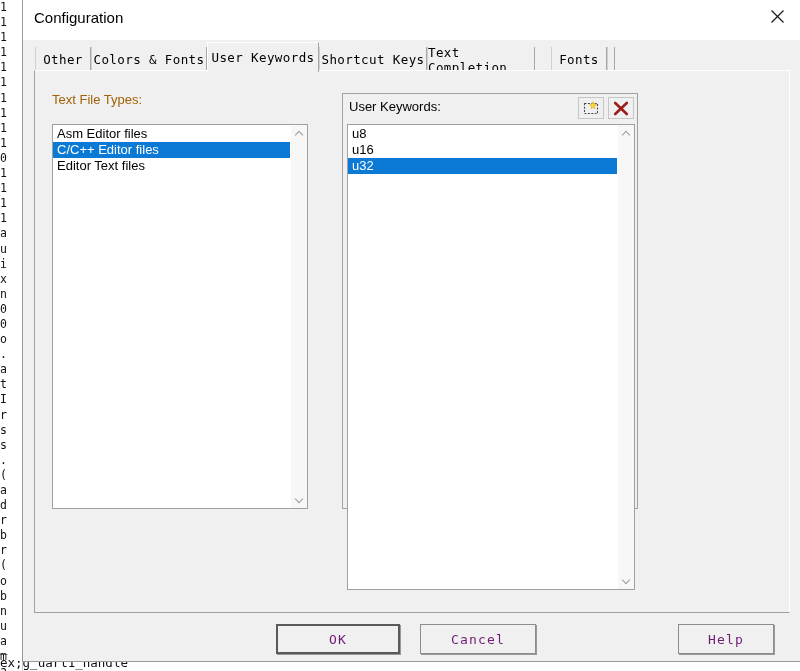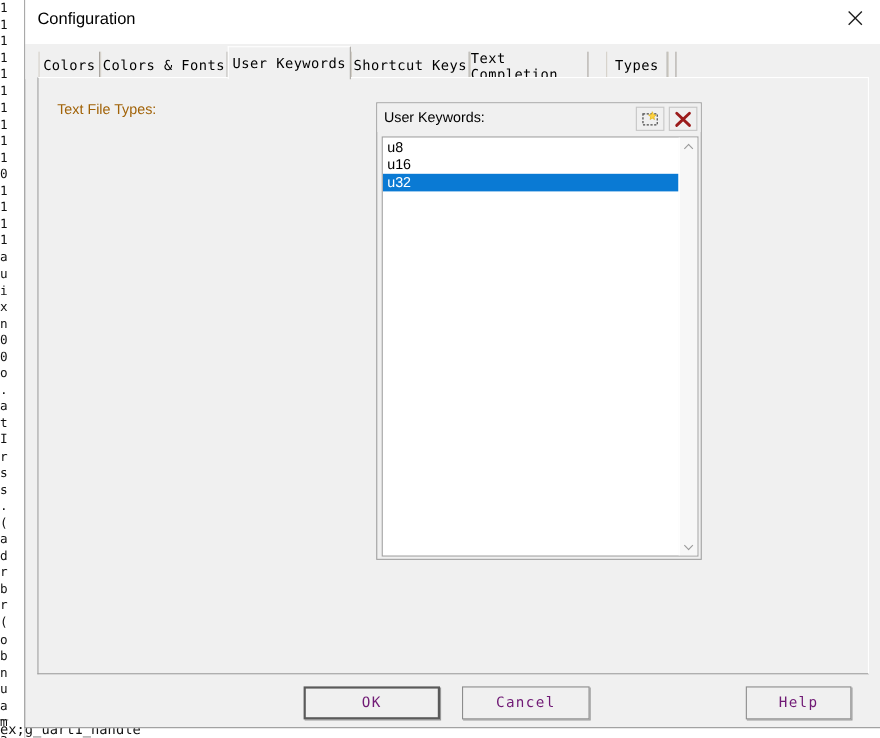--- a/index.html
+++ b/index.html
@@ -350,46 +350,61 @@
     <div id="close-btn">
       <svg width="15" height="15" viewBox="0 0 15 15">
         <line x1="1.5" y1="1.5" x2="13.5" y2="13.5" stroke="#1a1a1a" stroke-width="1.2"></line>
         <line x1="13.5" y1="1.5" x2="1.5" y2="13.5" stroke="#1a1a1a" stroke-width="1.2"></line>
       </svg>
     </div>
   </div>
 
   <div id="tabstrip">
       <div class="tab" style="left: 12px; width: 56px;">
-        <span>Colors</span>
+        <span>Other</span>
       </div>
       <div class="tab selected" style="left: 184px; width: 112px;">
         <span>User Keywords</span>
       </div>
       <div class="tab" style="left: 68px; width: 116px;">
         <span>Colors &amp; Fonts</span>
       </div>
       <div class="tab" style="left: 296px; width: 108px;">
         <span>Shortcut Keys</span>
       </div>
       <div class="tab" style="left: 404px; width: 108px;">
         <span>Text Completion</span>
       </div>
       <div class="tab" style="left: 528px; width: 56px;">
-        <span>Types</span>
+        <span>Fonts</span>
       </div>
       <div class="tab" style="left: 584px; width: 8px;">
         <span></span>
       </div>
     </div>
 
   <div id="content-panel">
 
     <div class="field-label" style="left:17px; top:21px;">Text File Types:</div>
 
+    <div class="listbox" id="filetypes-list" style="left:17px; top:53px; width:256px; height:385px;">
+      <div class="list-items" id="filetypes-items">
+          <div class="list-item">Asm Editor files</div>
+          <div class="list-item selected">C/C++ Editor files</div>
+          <div class="list-item">Editor Text files</div>
+        </div>
+      <div class="vscroll">
+        <div class="arrow up">
+            <span class="chev up"></span>
+          </div>
+        <div class="arrow down">
+            <span class="chev down"></span>
+          </div>
+      </div>
+    </div>
 
     <div id="kw-group" style="left:307px; top:22px; width:296px; height:416px;">
 
       <div id="kw-header">
         <div id="kw-header-label">User Keywords:</div>
 
         <div class="tool-btn" style="right:33px;">
           <svg width="17" height="15" viewBox="0 0 17 15">
             <rect x="1.5" y="2.5" width="13" height="10" fill="none" stroke="#4a4a4a" stroke-width="1.1" stroke-dasharray="2,1.4"></rect>
             <path d="M10 0.5 L11.1 3.0 L13.6 3.6 L11.5 5.2 L12.0 7.7 L10 6.4 L8.0 7.7 L8.5 5.2 L6.6 3.6 L9.1 3.0 Z" fill="#ffd23f" stroke="#d8a800" stroke-width="0.5"></path>
@@ -397,21 +412,21 @@
         </div>
 
         <div class="tool-btn" style="right:3px;">
           <svg width="16" height="15" viewBox="0 0 16 15">
             <line x1="2.2" y1="2.0" x2="13.8" y2="13.0" stroke="#9b1c1c" stroke-width="2.6" stroke-linecap="round"></line>
             <line x1="13.8" y1="2.0" x2="2.2" y2="13.0" stroke="#9b1c1c" stroke-width="2.6" stroke-linecap="round"></line>
           </svg>
         </div>
       </div>
 
-      <div class="listbox" id="keywords-list" style="left:4px; top:30px; width:288px; height:382px;">
+      <div class="listbox" id="keywords-list" style="left:4px; top:30px; width:288px; height:466px;">
         <div class="list-items" id="keywords-items">
             <div class="list-item">u8</div>
             <div class="list-item">u16</div>
             <div class="list-item selected">u32</div>
           </div>
         <div class="vscroll">
           <div class="arrow up">
               <span class="chev up"></span>
             </div>
           <div class="arrow down">

